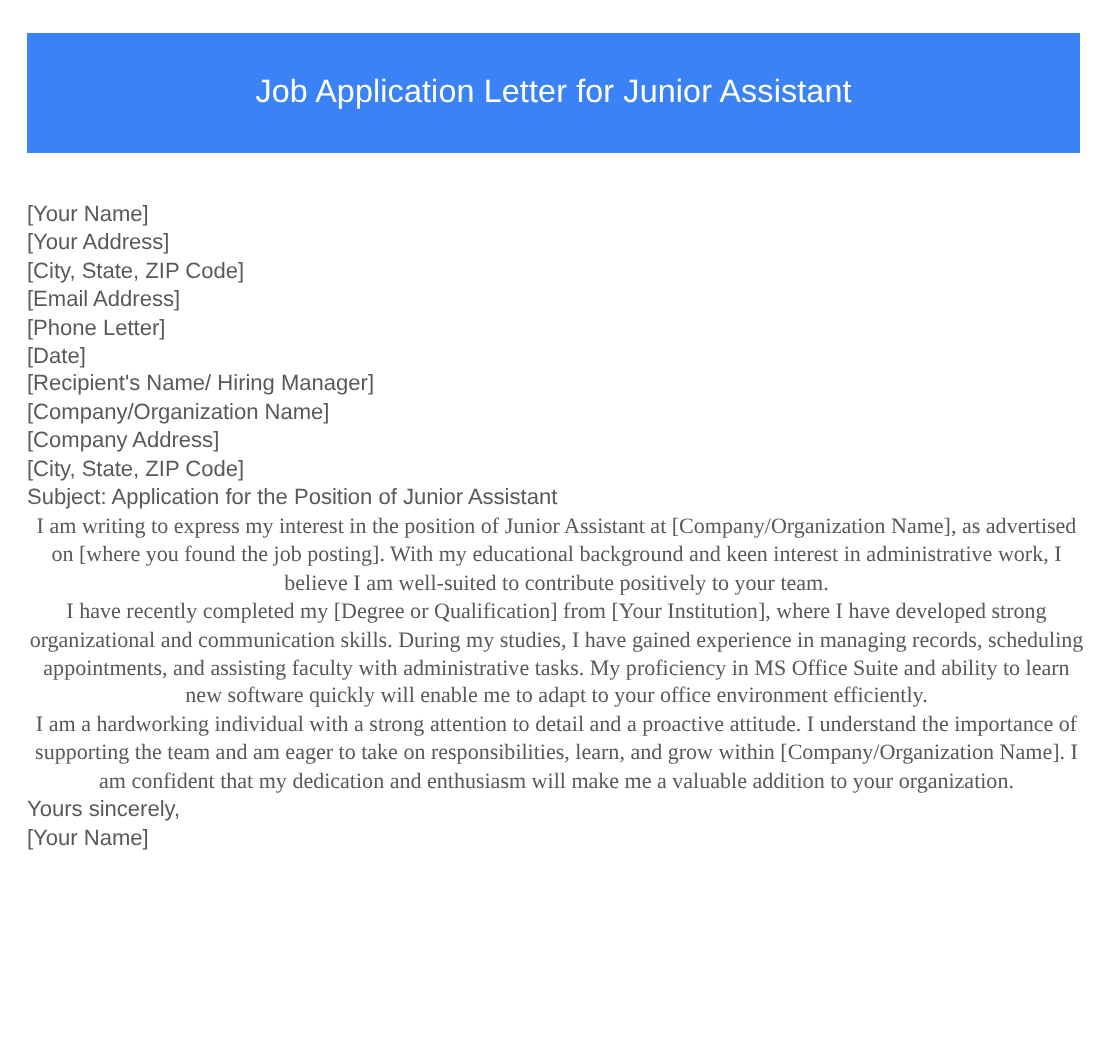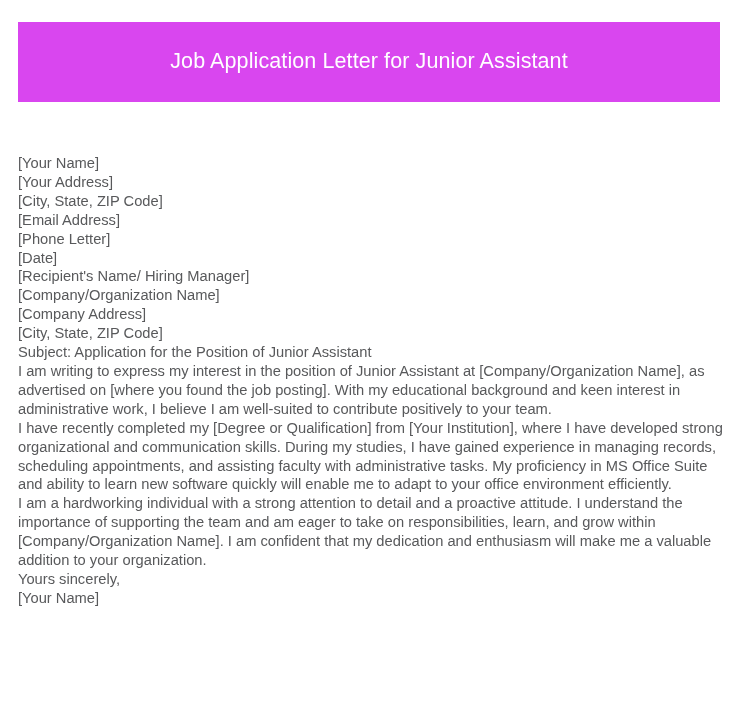--- a/index.html
+++ b/index.html
@@ -18,21 +18,21 @@
     width: 740px;
     height: 705px;
     background: #ffffff;
   }
   .doc-header {
     position: absolute;
     left: 18px;
     top: 22px;
     width: 702px;
     height: 80px;
-    background: #d946ef;
+    background: #3b82f6;
     display: flex;
     align-items: center;
     justify-content: center;
     box-sizing: border-box;
   }
   .doc-title {
     color: #ffffff;
     font-size: 21.5px;
     font-family: "Liberation Sans", sans-serif;
     font-weight: normal;
@@ -43,32 +43,32 @@
   }
   .letter-body {
     position: absolute;
     left: 18px;
     top: 134px;
     width: 706px;
     color: #58595b;
     font-size: 14.7px;
     line-height: 18.9px;
     font-family: "Liberation Sans", sans-serif;
-    margin-top: 20px;
   }
   .line {
     display: block;
     white-space: pre-wrap;
     word-wrap: break-word;
   }
   .para {
     display: block;
     margin: 0;
-    text-align: left;
+    text-align: center;
     white-space: normal;
+    font-family: Liberation Serif, serif;
   }
 </style>
 </head>
 <body>
 
 <div class="page">
 
   <div class="doc-header">
     <h1 class="doc-title">Job Application Letter for Junior Assistant</h1>
   </div>

